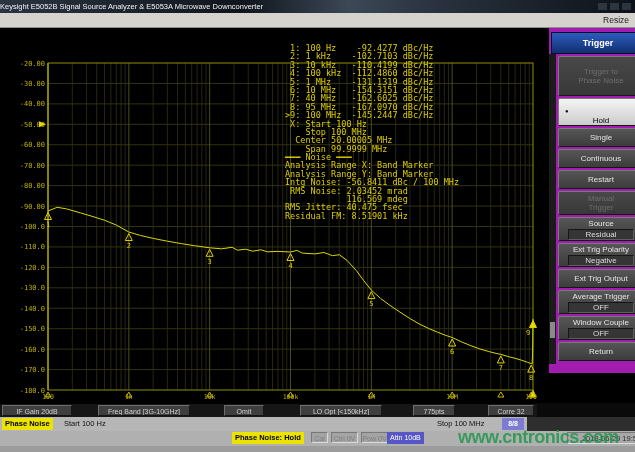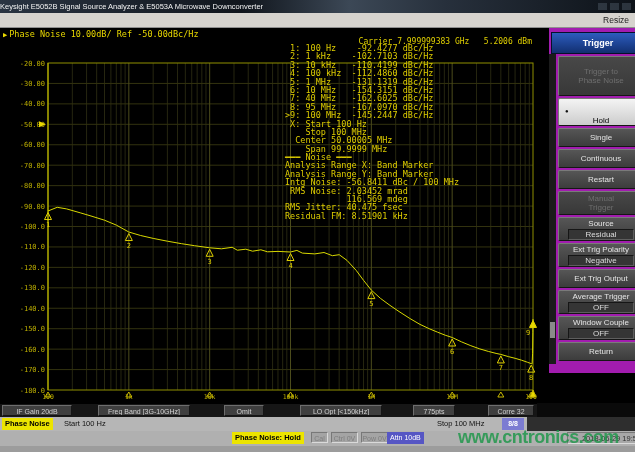--- a/index.html
+++ b/index.html
@@ -214,22 +214,20 @@
         <polygon points="500.8331826323436,327.943859375 497.3331826323436,334.943859375 504.3331826323436,334.943859375" fill="none" stroke="#e0d000" stroke-width="1"></polygon>
         <text x="500.8331826323436" y="342.443859375" text-anchor="middle" font-size="7" fill="#e0d000" font-family="DejaVu Sans Mono,monospace">7</text>
         <polygon points="500.8331826323436,364 497.8331826323436,369 503.8331826323436,369" fill="none" stroke="#c8b800" stroke-width="1"></polygon>
         <polygon points="531.1993247608484,337.12949375000005 527.6993247608484,344.12949375000005 534.6993247608484,344.12949375000005" fill="none" stroke="#e0d000" stroke-width="1"></polygon>
         <text x="531.1993247608484" y="351.62949375000005" text-anchor="middle" font-size="7" fill="#e0d000" font-family="DejaVu Sans Mono,monospace">8</text>
         <polygon points="531.1993247608484,364 528.1993247608484,369 534.1993247608484,369" fill="none" stroke="#c8b800" stroke-width="1"></polygon>
         <polygon points="533,292.46885562499995 529.5,299.46885562499995 536.5,299.46885562499995" fill="#e8d800" stroke="#e0d000" stroke-width="1"></polygon>
         <text x="528" y="306.96885562499995" text-anchor="middle" font-size="7" fill="#e0d000" font-family="DejaVu Sans Mono,monospace">9</text>
         <polygon points="533,362 530,369 536,369" fill="#e8d800" stroke="#c8b800" stroke-width="1"></polygon>
       </svg>
-    <div class="plot-title"><span class="arr">▶</span><span>Phase Noise 10.00dB/ Ref -50.00dBc/Hz</span></div>
-    <div class="carrier">Carrier 7.999999383 GHz   5.2006 dBm</div>
     <div id="readout"><div class="ro-line"> 1: 100 Hz    -92.4277 dBc/Hz</div><div class="ro-line"> 2: 1 kHz    -102.7103 dBc/Hz</div><div class="ro-line"> 3: 10 kHz   -110.4199 dBc/Hz</div><div class="ro-line"> 4: 100 kHz  -112.4860 dBc/Hz</div><div class="ro-line"> 5: 1 MHz    -131.1319 dBc/Hz</div><div class="ro-line"> 6: 10 MHz   -154.3151 dBc/Hz</div><div class="ro-line"> 7: 40 MHz   -162.6025 dBc/Hz</div><div class="ro-line"> 8: 95 MHz   -167.0970 dBc/Hz</div><div class="ro-line">&gt;9: 100 MHz  -145.2447 dBc/Hz</div><div class="ro-line"> X: Start 100 Hz</div><div class="ro-line">    Stop 100 MHz</div><div class="ro-line">  Center 50.00005 MHz</div><div class="ro-line">    Span 99.9999 MHz</div><div class="ro-line">━━━ Noise ━━━</div><div class="ro-line">Analysis Range X: Band Marker</div><div class="ro-line">Analysis Range Y: Band Marker</div><div class="ro-line">Intg Noise: -56.8411 dBc / 100 MHz</div><div class="ro-line"> RMS Noise: 2.03452 mrad</div><div class="ro-line">            116.569 mdeg</div><div class="ro-line">RMS Jitter: 40.475 fsec</div><div class="ro-line">Residual FM: 8.51901 kHz</div></div>
   </div>
 
   <div class="sidebar">
     <div class="sk-stack">
       <div class="sk-track">
         <div class="sk-thumb"></div>
       </div>
       <div class="sk-header">Trigger</div>
       <div id="softkeys">

